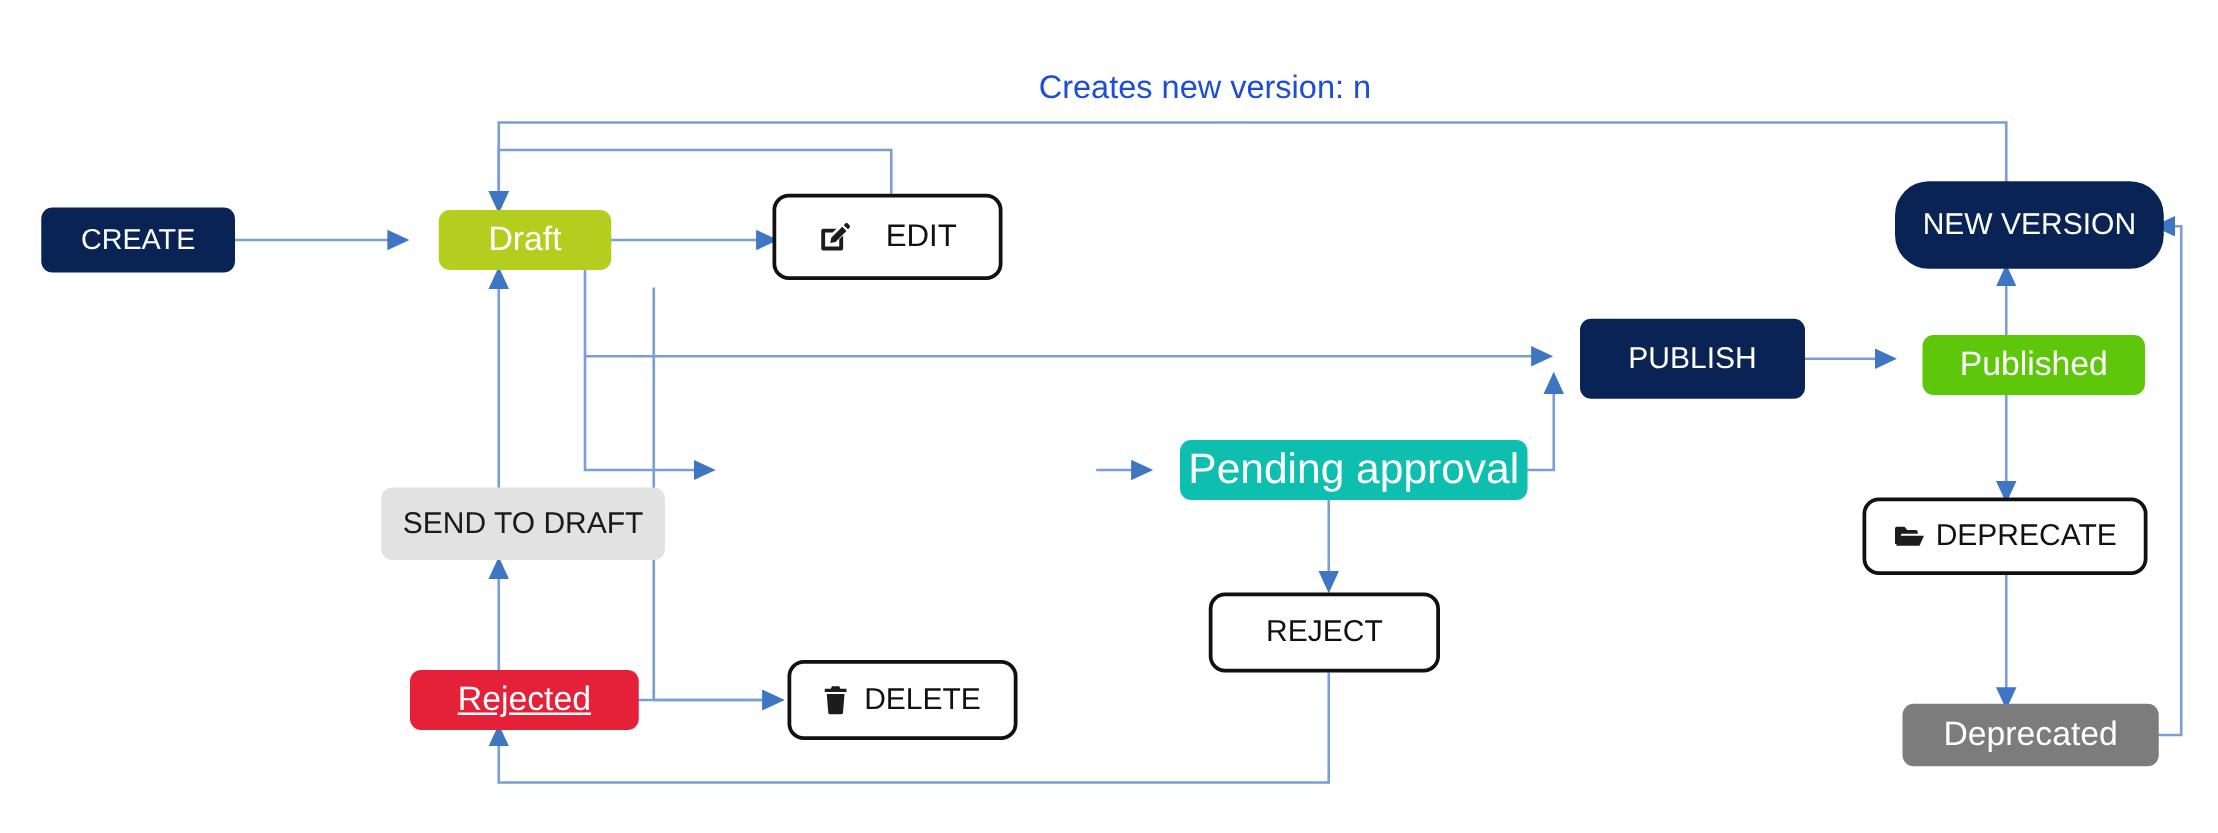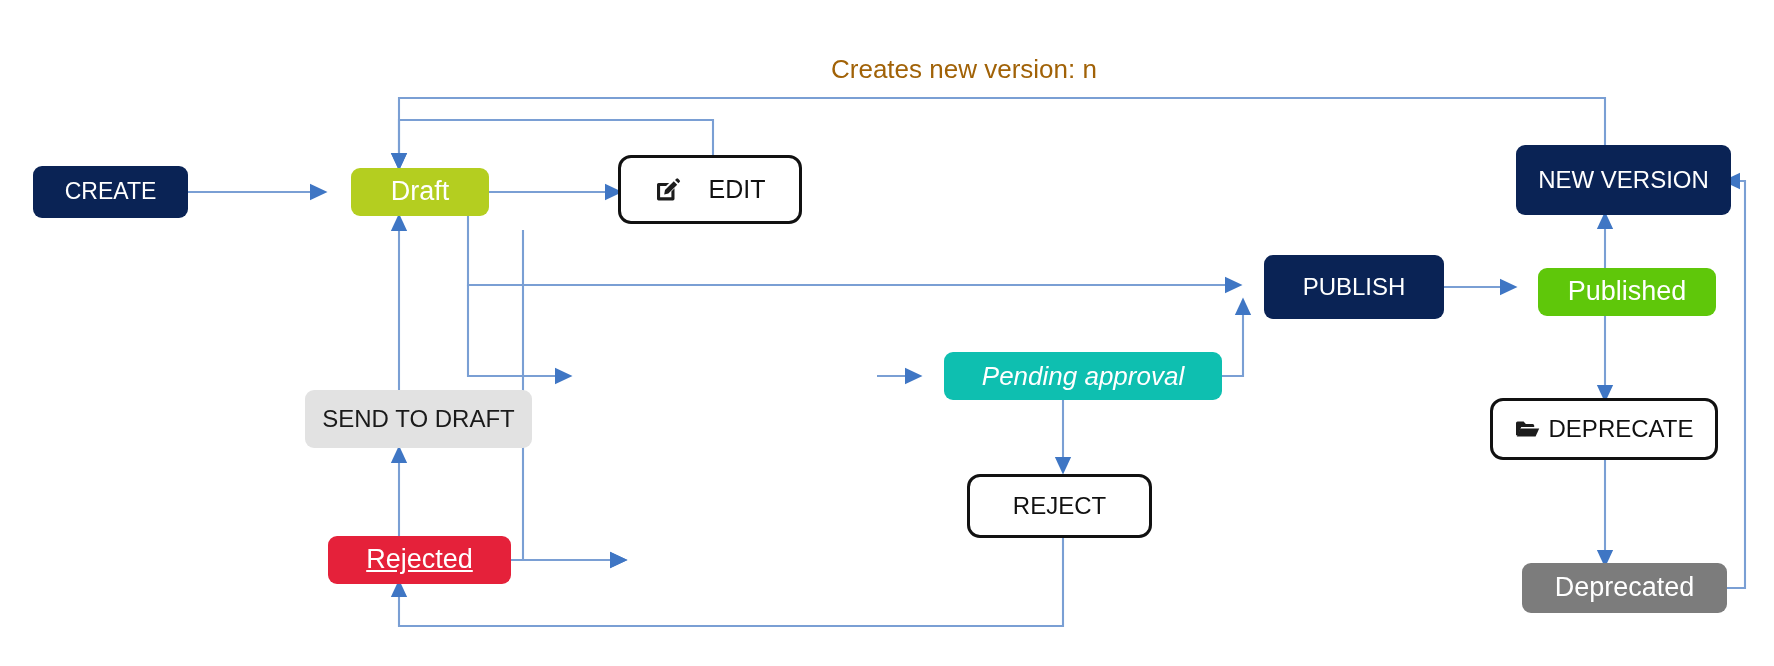--- a/index.html
+++ b/index.html
@@ -63,21 +63,21 @@
     gap: 28px;
   }
   .glyph {
     display: inline-flex;
     align-items: center;
     justify-content: center;
     line-height: 1;
   }
   .edge-label {
     position: absolute;
-    color: #a16207;
+    color: #1d4ed8;
     white-space: nowrap;
   }
 </style>
 </head>
 <body>
 
 <div id="canvas">
 
   <svg class="edges" viewBox="0 0 1774 666" width="1774" height="666">
     <defs>
@@ -144,39 +144,50 @@
         </svg>
       </span>
       <span>EDIT</span>
     </span>
   </div>
 
   <div class="node chip chip-navy" style="left:1243px; top:255px; width:180px; height:64px; font-size:24px;">PUBLISH</div>
 
   <div class="node chip chip-green" style="left:1517px; top:268px; width:178px; height:48px; font-size:27px;">Published</div>
 
-  <div class="node chip chip-navy" style="left:1495px; top:145px; width:215px; height:70px; font-size:24px;">NEW VERSION</div>
+  <div class="node chip chip-navy" style="left:1495px; top:145px; width:215px; height:70px; font-size:24px;border-radius:27px;">NEW VERSION</div>
 
   <div class="node btn-outline" style="left:1490px; top:398px; width:228px; height:62px; font-size:24px;">
     <span class="btn-inner" style="gap:9px;">
       <span class="glyph">
         <svg width="25" height="20" viewBox="0 0 25 20">
           <path d="M1 4.0 A1.6 1.6 0 0 1 2.6 2.4 L8.6 2.4 L10.8 5.0 L17.6 5.0 A1.6 1.6 0 0 1 19.2 6.6 L19.2 8.0 L6.2 8.0 L3.0 16.2 L1 16.2 Z" fill="#1c1c1c"></path>
           <path d="M5.4 9.6 L24.2 9.6 L20.6 17.6 L1.8 17.6 Z" fill="#1c1c1c"></path>
         </svg>
       </span>
       <span>DEPRECATE</span>
     </span>
   </div>
 
   <div class="node chip chip-gray" style="left:1501px; top:563px; width:205px; height:50px; font-size:27px;">Deprecated</div>
 
 
-  <div class="node chip chip-teal" style="left:923px; top:352px; width:278px; height:48px; font-size:26px;font-style:italic;">Pending approval</div>
+  <div class="node chip chip-teal" style="left:923px; top:352px; width:278px; height:48px; font-size:34px;">Pending approval</div>
 
   <div class="node chip chip-light" style="left:284px; top:390px; width:227px; height:58px; font-size:24px;">SEND TO DRAFT</div>
 
   <div class="node btn-outline" style="left:967px; top:474px; width:185px; height:64px; font-size:24px;">REJECT</div>
 
   <div class="node chip chip-red" style="left:307px; top:536px; width:183px; height:48px; font-size:27px;text-decoration:underline;">Rejected</div>
 
+  <div class="node btn-outline" style="left:630px; top:528px; width:184px; height:64px; font-size:24px;">
+    <span class="btn-inner" style="gap:13px;">
+      <span class="glyph">
+        <svg width="19" height="24" viewBox="0 0 19 24">
+          <path d="M6.6 0.9 L12.4 0.9 L13.3 3.0 L18.2 3.0 L18.2 5.6 L0.8 5.6 L0.8 3.0 L5.7 3.0 Z" fill="#1c1c1c"></path>
+          <path d="M2.4 7.2 L16.6 7.2 L15.4 22.1 A1.5 1.5 0 0 1 13.9 23.4 L5.1 23.4 A1.5 1.5 0 0 1 3.6 22.1 Z" fill="#1c1c1c"></path>
+        </svg>
+      </span>
+      <span>DELETE</span>
+    </span>
+  </div>
 
 </div>
 
 </body></html>

